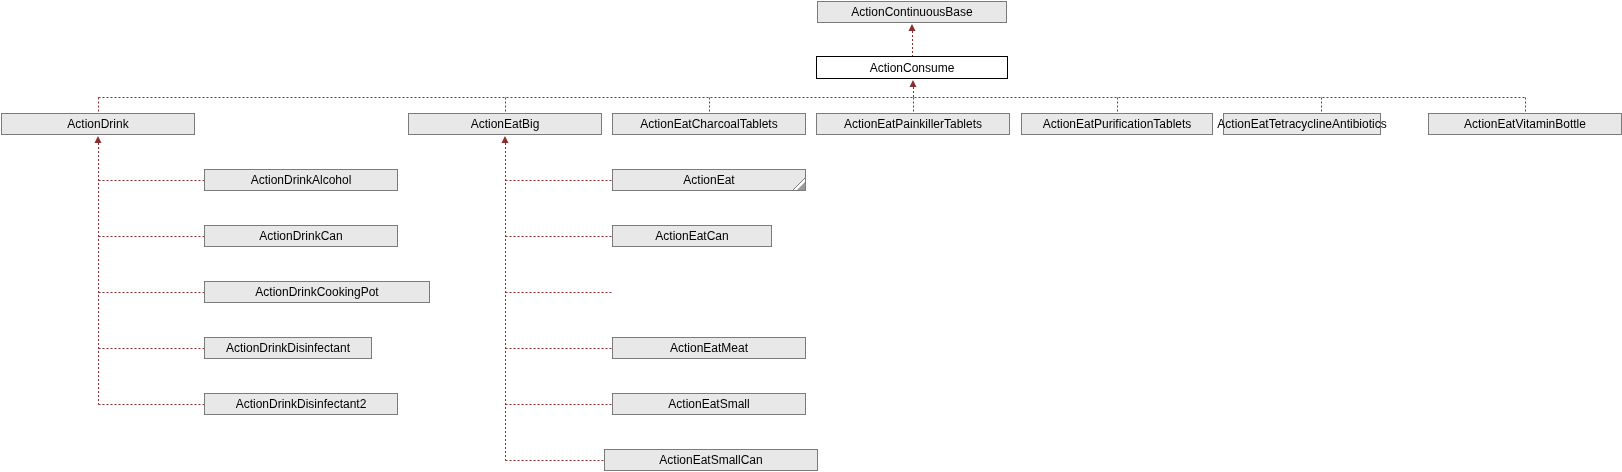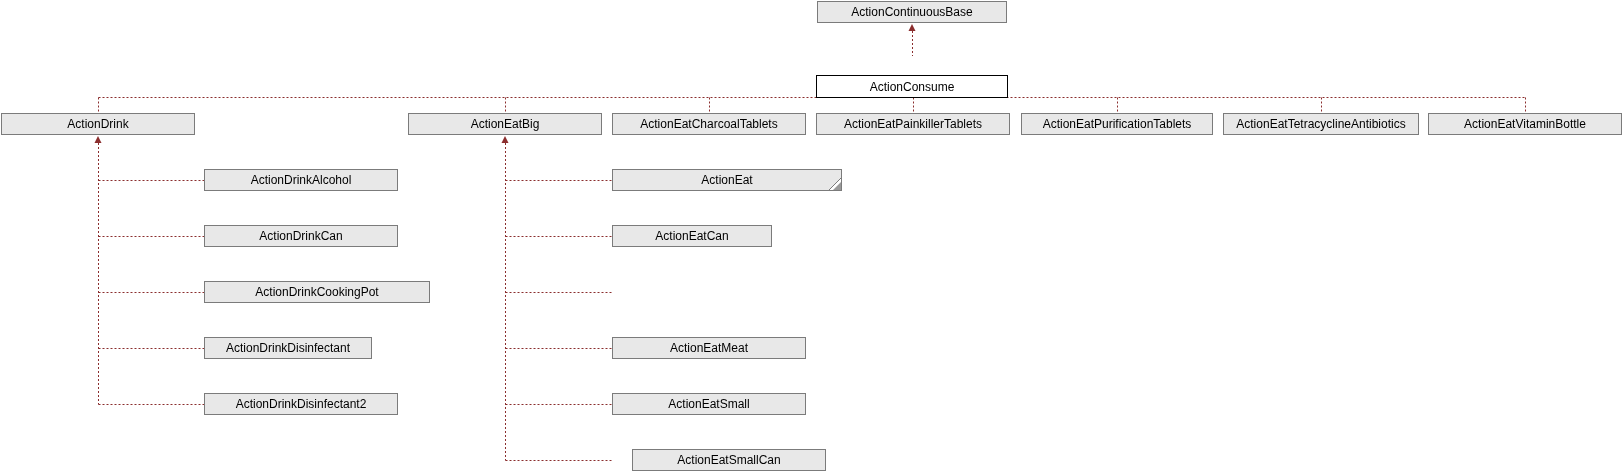--- a/index.html
+++ b/index.html
@@ -31,21 +31,20 @@
     display:flex;align-items:center;justify-content:center;
     font-size:12px;color:var(--text);
     white-space:nowrap;
     cursor:pointer;
   }
   .node.focus{
     height:23px;
     border:1px solid var(--focus-border);
     background:var(--focus-fill);
     cursor:default;
-    margin-top:19px;
   }
   .fold{position:absolute;right:0;bottom:0;width:12px;height:12px;line-height:0;}
 </style>
 </head>
 <body>
 
 <div id="canvas">
 
   <svg id="edge-layer" width="1622" height="472">
     <g>
@@ -101,21 +100,21 @@
   </div>
   <div class="node" style="left:612px;top:113px;width:194px">
     <span>ActionEatCharcoalTablets</span>
   </div>
   <div class="node" style="left:816px;top:113px;width:194px">
     <span>ActionEatPainkillerTablets</span>
   </div>
   <div class="node" style="left:1021px;top:113px;width:192px">
     <span>ActionEatPurificationTablets</span>
   </div>
-  <div class="node" style="left:1223px;top:113px;width:196px">
+  <div class="node" style="left:1223px;top:113px;width:158px">
     <span>ActionEatTetracyclineAntibiotics</span>
   </div>
   <div class="node" style="left:1428px;top:113px;width:194px">
     <span>ActionEatVitaminBottle</span>
   </div>
 
   <div class="node" style="left:204px;top:169px;width:194px">
     <span>ActionDrinkAlcohol</span>
   </div>
   <div class="node" style="left:204px;top:225px;width:194px">
@@ -124,36 +123,36 @@
   <div class="node" style="left:204px;top:281px;width:226px">
     <span>ActionDrinkCookingPot</span>
   </div>
   <div class="node" style="left:204px;top:337px;width:168px">
     <span>ActionDrinkDisinfectant</span>
   </div>
   <div class="node" style="left:204px;top:393px;width:194px">
     <span>ActionDrinkDisinfectant2</span>
   </div>
 
-  <div class="node" style="left:612px;top:169px;width:230px">
+  <div class="node" style="left:612px;top:169px;width:194px">
     <span>ActionEat</span>
     <span class="fold">
       <svg width="12" height="12">
         <polygon points="0,12 12,0 12,12" fill="#ffffff"></polygon>
         <polygon points="4,12 12,4 12,12" fill="#9a9a9a"></polygon>
         <polyline points="0,12 12,0" stroke="#7b7b7b" fill="none"></polyline>
       </svg>
     </span>
   </div>
   <div class="node" style="left:612px;top:225px;width:160px">
     <span>ActionEatCan</span>
   </div>
   <div class="node" style="left:612px;top:337px;width:194px">
     <span>ActionEatMeat</span>
   </div>
   <div class="node" style="left:612px;top:393px;width:194px">
     <span>ActionEatSmall</span>
   </div>
-  <div class="node" style="left:632px;top:449px;width:194px">
+  <div class="node" style="left:604px;top:449px;width:214px">
     <span>ActionEatSmallCan</span>
   </div>
 
 </div>
 
 </body></html>

